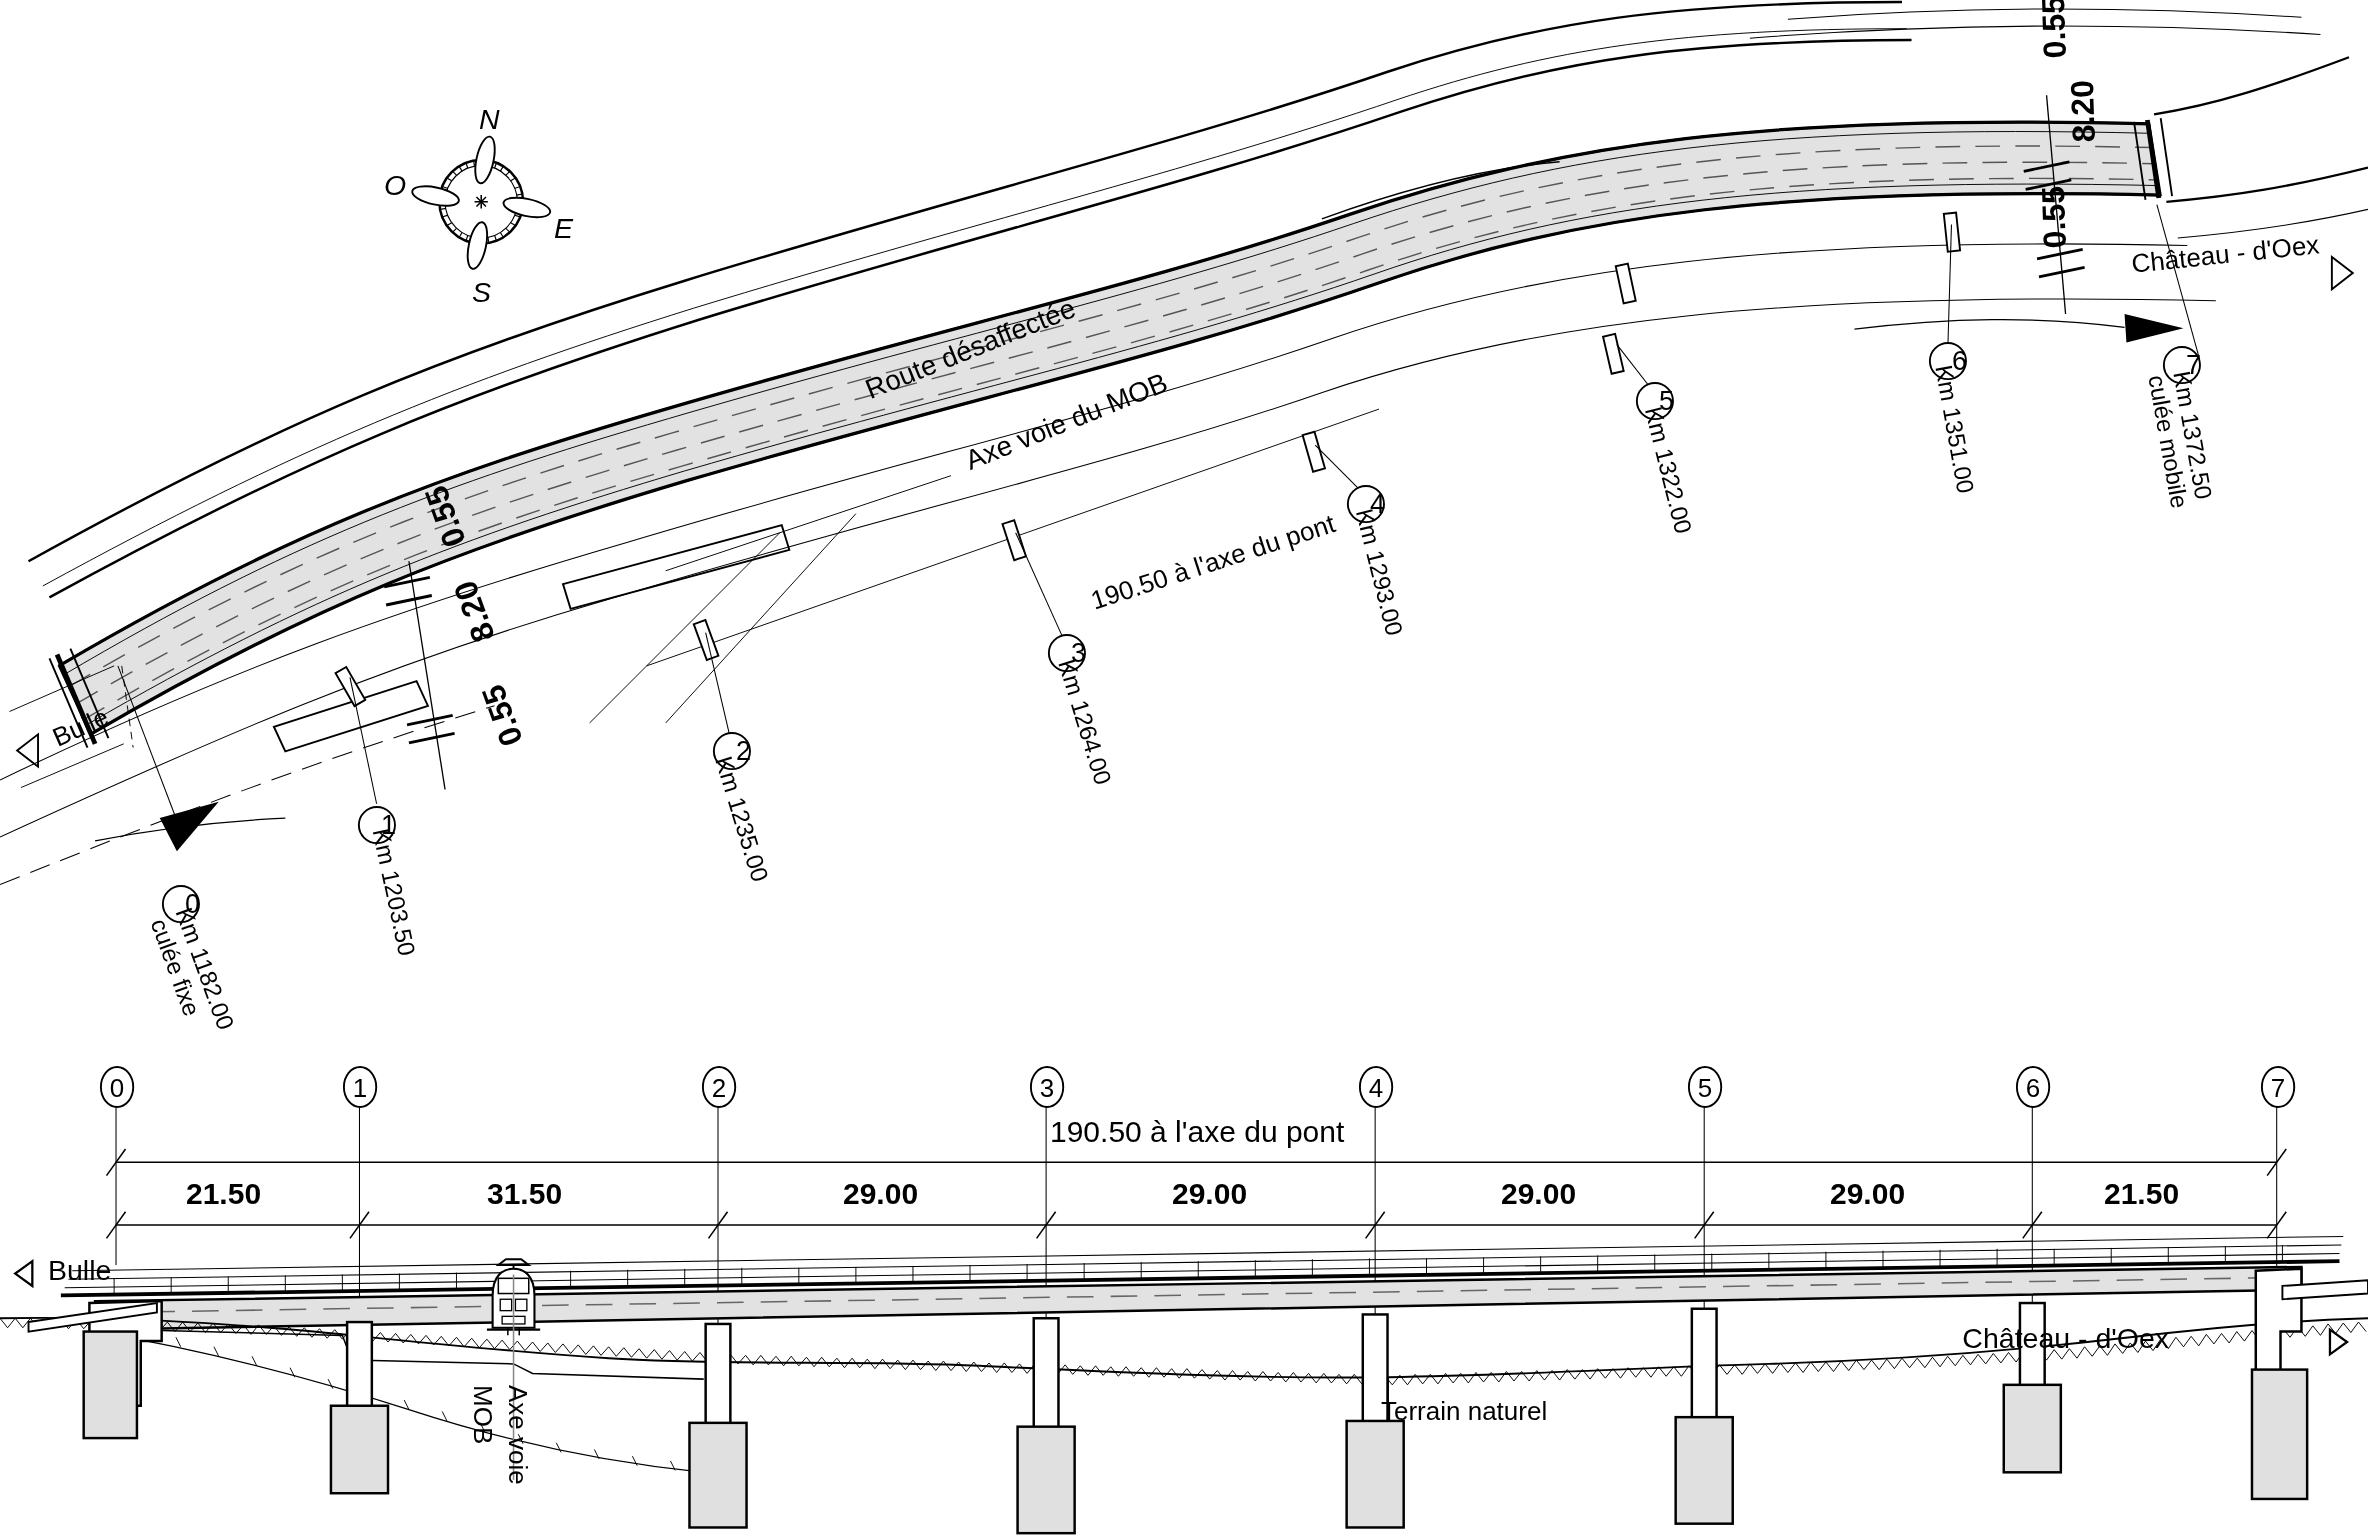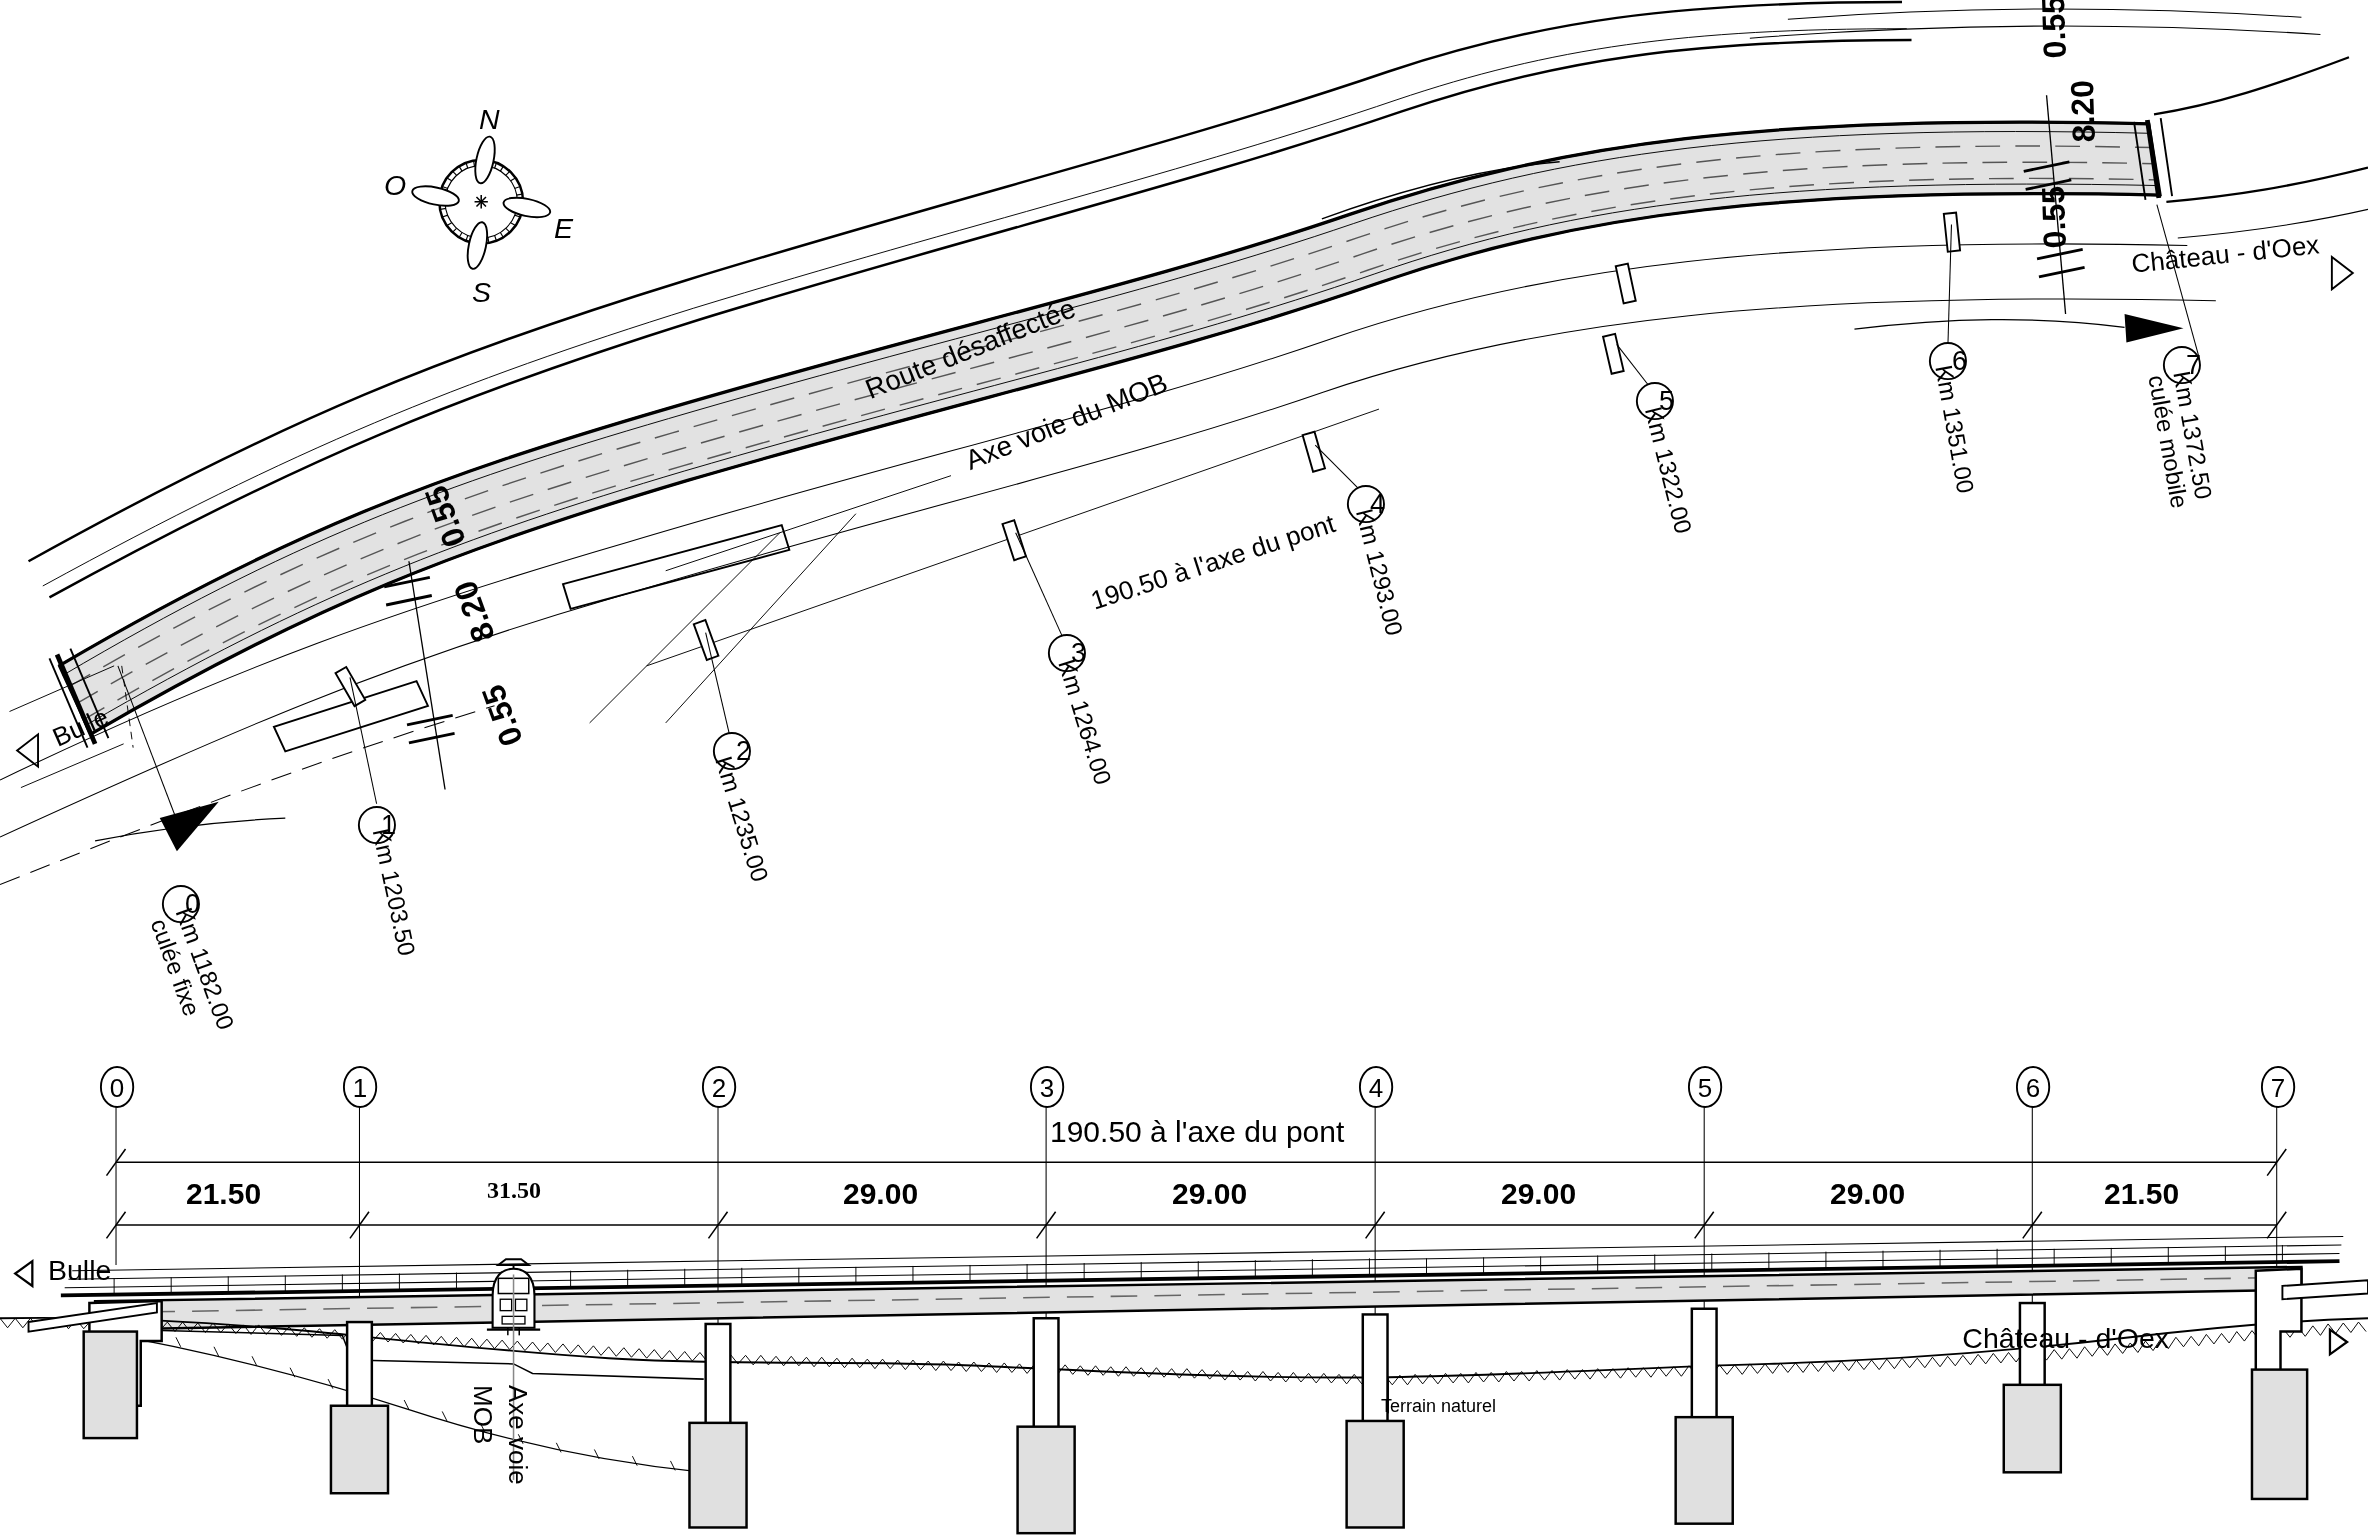--- a/index.html
+++ b/index.html
@@ -536,30 +536,30 @@
 <div style="position:absolute;left:2260px;top:1065px;">
   <svg width="36" height="44" style="position:static;display:block;" viewBox="0 0 2490 1619">
     <ellipse cx="19" cy="23" rx="17" ry="21" fill="#fff" stroke="#000" stroke-width="2"></ellipse>
   </svg>
   <div class="lbl" style="left:3.8px;top:7.6px;width:28.5px;text-align:center;font-size:26px;">7</div>
 </div>
 
 <div class="lbl" style="left:1050px;top:1115px;font-size:30px;">190.50 à l'axe du pont</div>
 
 <div class="lbl dim" style="left:186px;top:1177px;font-size:30px;">21.50</div>
-<div class="lbl dim" style="left:487px;top:1177px;font-size:24px;font-family:Liberation Serif, serif;">31.50</div>
+<div class="lbl dim" style="left:487px;top:1177px;font-size:30px;">31.50</div>
 <div class="lbl dim" style="left:843px;top:1177px;font-size:30px;">29.00</div>
 <div class="lbl dim" style="left:1172px;top:1177px;font-size:30px;">29.00</div>
 <div class="lbl dim" style="left:1501px;top:1177px;font-size:30px;">29.00</div>
 <div class="lbl dim" style="left:1830px;top:1177px;font-size:30px;">29.00</div>
 <div class="lbl dim" style="left:2104px;top:1177px;font-size:30px;">21.50</div>
 
 <div class="lbl" style="left:48px;top:1254px;font-size:28.5px;">Bulle</div>
 
 <div class="lbl" style="left:2169px;top:1322px;font-size:28.5px;text-align:right;transform:translateX(-100%);">Château - d'Oex</div>
 
-<div class="lbl" style="left:1381px;top:1396px;font-size:18px;">Terrain naturel</div>
+<div class="lbl" style="left:1381px;top:1396px;font-size:26px;">Terrain naturel</div>
 
 <div class="lbl" style="left:533px;top:1385px;font-size:26px;transform:rotate(90deg);">Axe voie</div>
 <div class="lbl" style="left:498px;top:1385px;font-size:26px;transform:rotate(90deg);">MOB</div>
 
 </div>
 
 
 </body></html>

